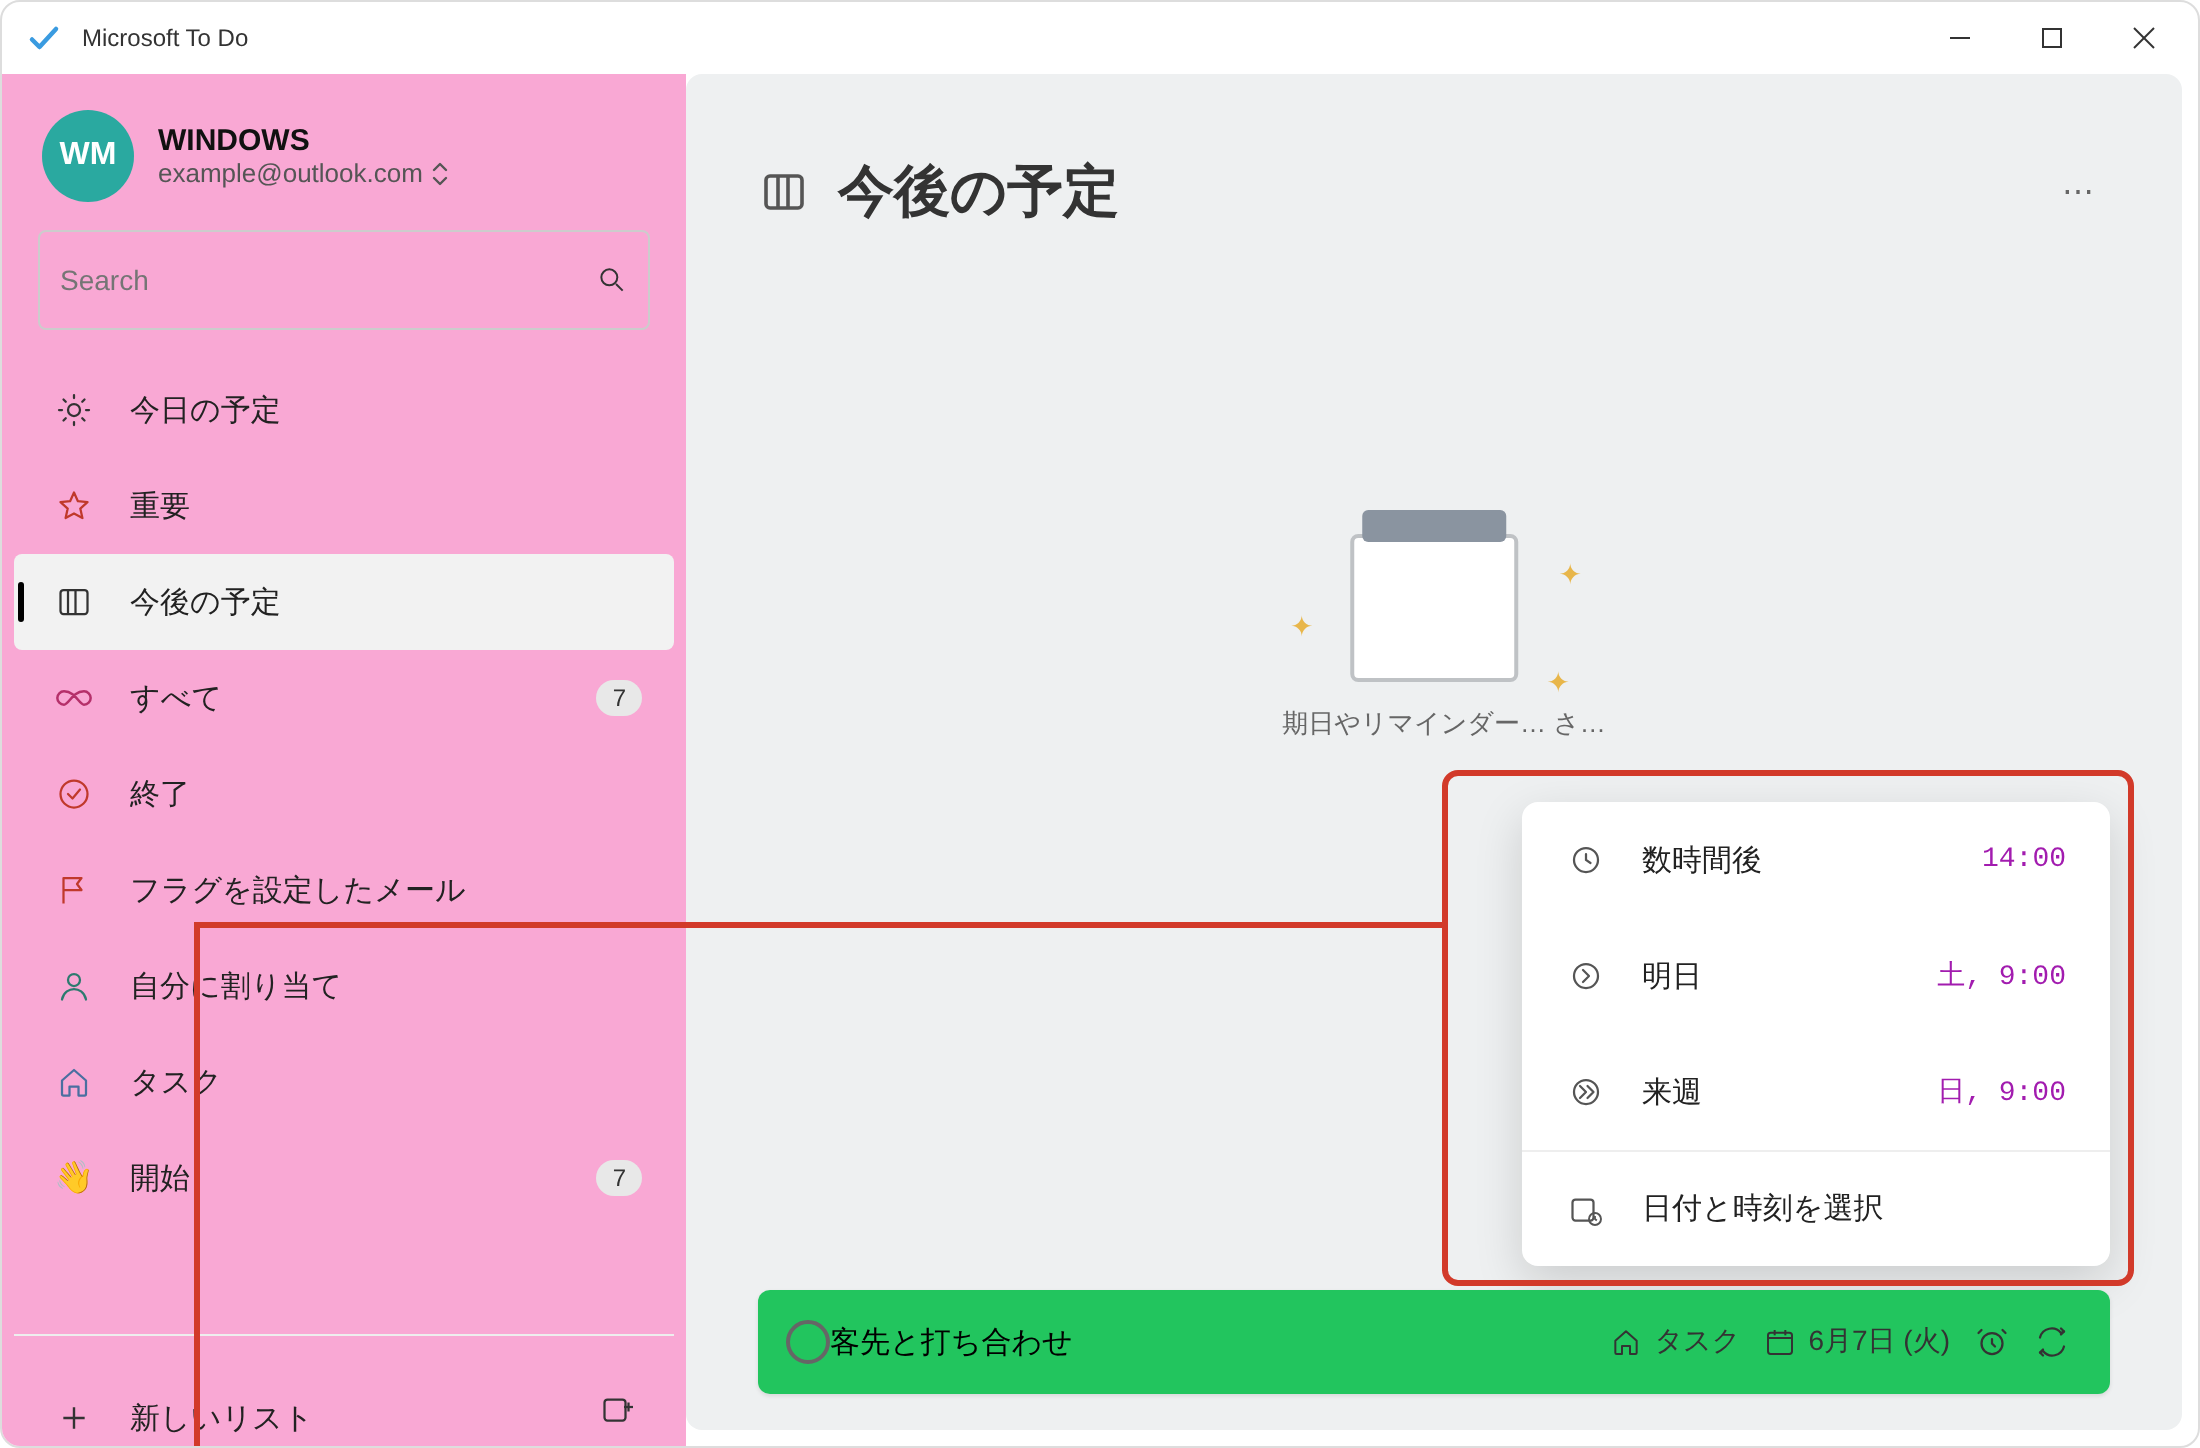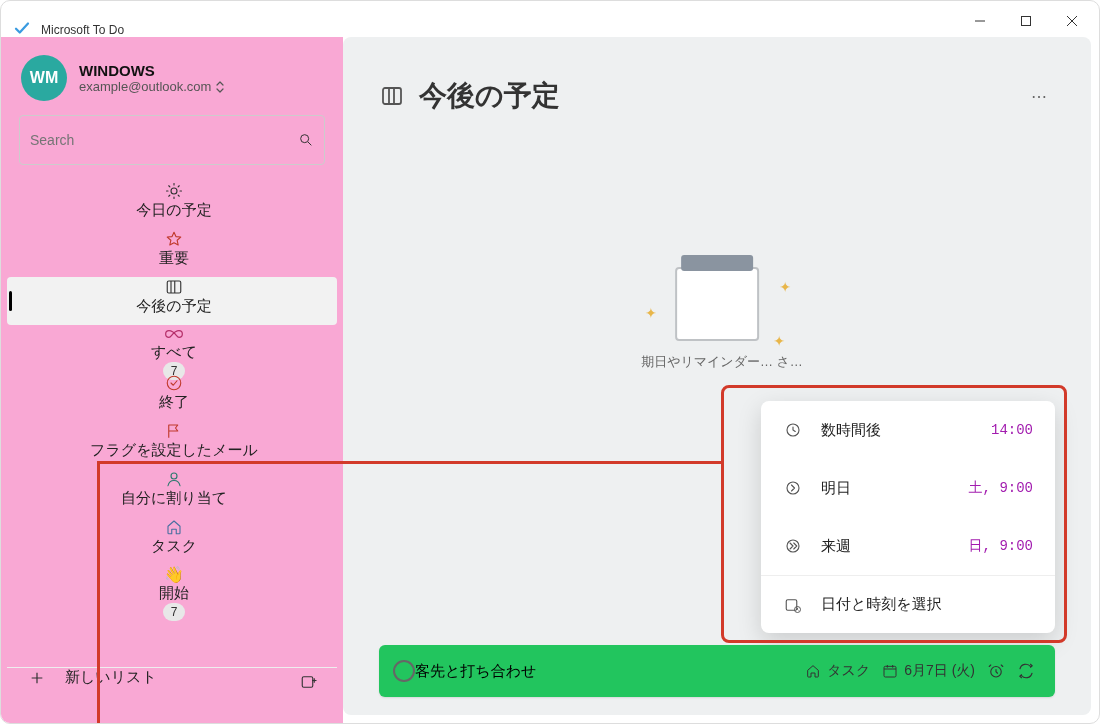--- a/index.html
+++ b/index.html
@@ -1,45 +1,45 @@
 <!DOCTYPE html>
 <html><head>
 <meta charset="utf-8">
 <style>
 * { box-sizing: border-box; margin: 0; padding: 0; font-family: "Segoe UI", "Yu Gothic UI", "Meiryo UI", sans-serif; }
 body { width: 1100px; height: 724px; background: #fff; overflow: hidden; position: relative; border-radius: 10px; border: 1px solid #ddd; }
 
 
-.titlebar { height: 36px; display: flex; align-items: flex-end; padding: 0 4px 0 12px; }
+.titlebar { height: 36px; display: flex; align-items: center; padding: 0 4px 0 12px; }
 .titlebar .app-icon { width: 18px; height: 18px; margin-right: 10px; }
 .titlebar .title { font-size: 12px; color: #333; flex: 0 0 auto; }
 .titlebar .spacer { flex: 1; }
 .titlebar .win-btn { width: 46px; height: 32px; display: flex; align-items: center; justify-content: center; color: #333; cursor: pointer; }
 .titlebar .win-btn svg { stroke: #333; }
 
 
 .app-body { display: flex; height: calc(724px - 36px); }
 
 
 .sidebar { width: 342px; background: #f9a8d4; display: flex; flex-direction: column; padding: 10px 6px 6px 6px; }
 .account { display: flex; align-items: center; padding: 8px 12px 14px 14px; gap: 12px; }
 .avatar { width: 46px; height: 46px; border-radius: 50%; background: #2aa9a0; color: #fff; display: flex; align-items: center; justify-content: center; font-size: 16px; font-weight: 600; }
 .acct-text .name { font-size: 15px; font-weight: 600; color: #111; }
 .acct-text .email { font-size: 13px; color: #555; display: flex; align-items: center; gap: 4px; }
 .search-row { padding: 0 12px 8px 12px; }
 .search-box { display: flex; align-items: center; border: 1px solid #ccc; border-radius: 4px; height: 50px; padding: 0 10px; }
 .search-box input { border: none; outline: none; flex: 1; font-size: 14px; background: transparent; }
 .nav { flex: 1; display: flex; flex-direction: column; padding-top: 8px; }
-.nav-item { display: flex; align-items: center; height: 48px; padding: 0 16px 0 20px; cursor: pointer; border-radius: 4px; position: relative; flex-direction: column; }
+.nav-item { display: flex; align-items: center; height: 48px; padding: 0 16px 0 20px; gap: 18px; cursor: pointer; border-radius: 4px; position: relative; }
 .nav-item.selected { background: #f2f2f2; }
 .nav-item.selected::before { content: ""; position: absolute; left: 2px; top: 14px; bottom: 14px; width: 3px; background: #000; border-radius: 2px; }
 .nav-item .icon-slot { width: 20px; height: 20px; display: flex; align-items: center; justify-content: center; color: #333; }
 .nav-item .label { flex: 1; font-size: 15px; color: #222; }
 .nav-item .badge { background: #e8e8e8; border-radius: 10px; font-size: 12px; padding: 2px 8px; color: #333; }
-.sidebar-footer { display: flex; align-items: flex-start; height: 52px; padding: 0 14px 0 20px; gap: 18px; border-top: 1px solid #eee; margin-top: 38px; }
+.sidebar-footer { display: flex; align-items: flex-end; height: 52px; padding: 0 14px 0 20px; gap: 18px; border-top: 1px solid #eee; margin-top: 38px; }
 .sidebar-footer .plus { width: 20px; height: 20px; display:flex;align-items:center;justify-content:center; }
 .sidebar-footer .label { flex: 1; font-size: 15px; color: #222; }
 .sidebar-footer .add-group { width: 28px; height: 28px; display:flex;align-items:center;justify-content:center; }
 
 
 .main { flex: 1; background: #eef0f1; border-radius: 8px; margin: 0 8px 10px 0; position: relative; display:flex; flex-direction:column; }
 .main-header { display:flex; align-items:center; padding: 40px 36px 10px 36px; gap: 14px; }
 .main-header .hdr-icon { width: 26px; height: 26px; display:flex;align-items:center;justify-content:center; color:#555;}
 .main-header .hdr-title { font-size: 28px; font-weight: 600; color: #333; flex:1; }
 .main-header .more { width:32px;height:32px;display:flex;align-items:center;justify-content:center;color:#666; cursor:pointer;}

